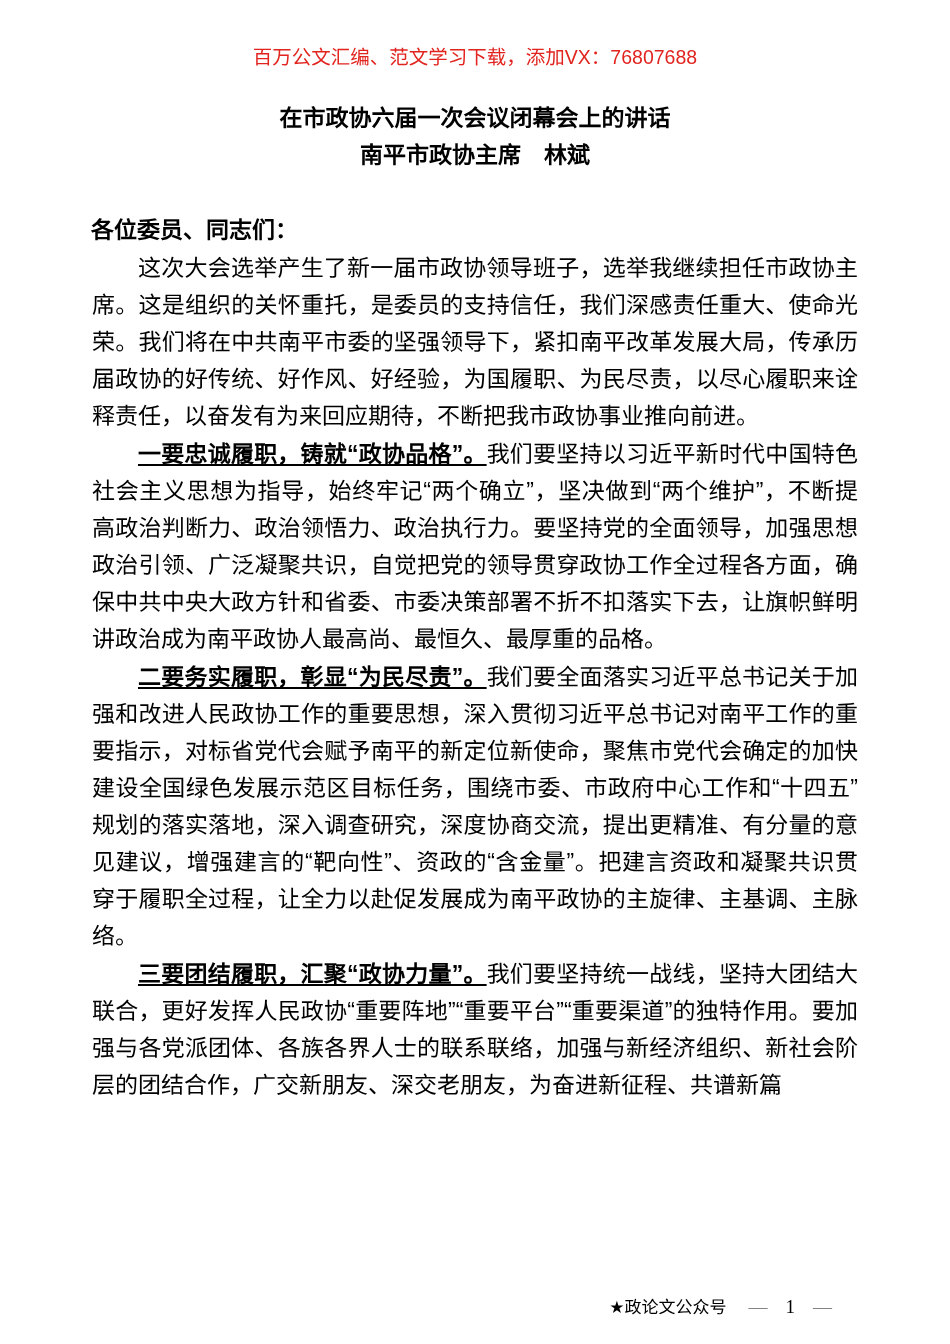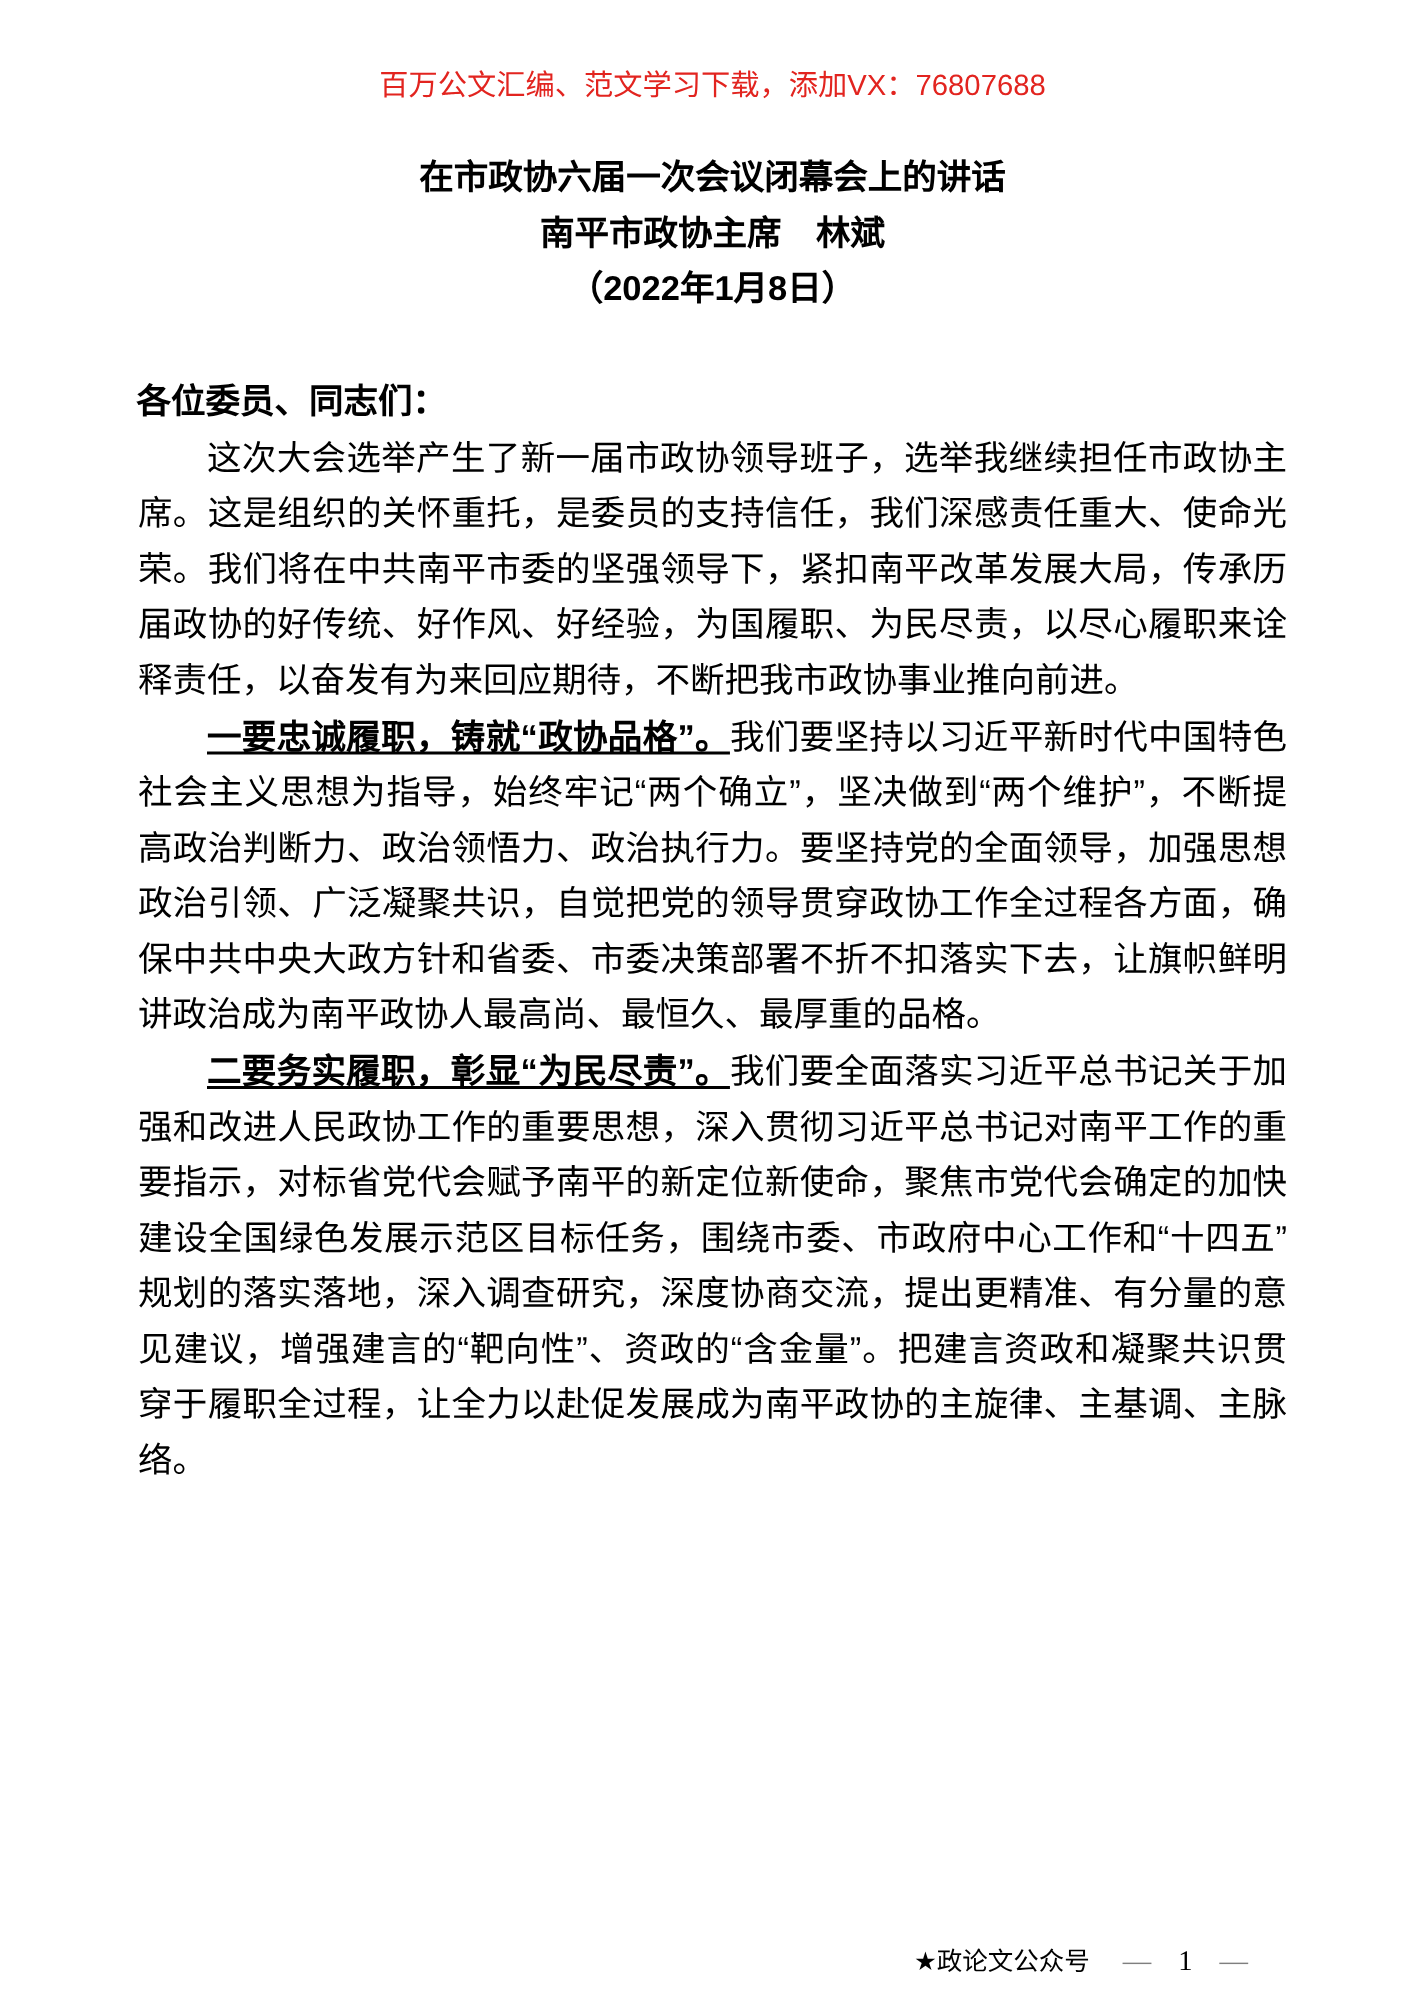--- a/index.html
+++ b/index.html
@@ -82,33 +82,33 @@
 <body>
 
 <div class="page">
   <div class="content">
 
     <div class="promo">百万公文汇编、范文学习下载，添加VX：76807688</div>
 
     <div class="title-block">
       <div>在市政协六届一次会议闭幕会上的讲话</div>
       <div>南平市政协主席　林斌</div>
-      <div>（2022年1月8日）</div>
     </div>
 
     <div class="body-text">
       <p class="salutation">各位委员、同志们：</p>
 
       <p class="para"><span class="lead"></span><span>这次大会选举产生了新一届市政协领导班子，选举我继续担任市政协主席。这是组织的关怀重托，是委员的支持信任，我们深感责任重大、使命光荣。我们将在中共南平市委的坚强领导下，紧扣南平改革发展大局，传承历届政协的好传统、好作风、好经验，为国履职、为民尽责，以尽心履职来诠释责任，以奋发有为来回应期待，不断把我市政协事业推向前进。</span></p>
 
 
       <p class="para"><span class="lead">一要忠诚履职，铸就“政协品格”。</span><span>我们要坚持以习近平新时代中国特色社会主义思想为指导，始终牢记“两个确立”，坚决做到“两个维护”，不断提高政治判断力、政治领悟力、政治执行力。要坚持党的全面领导，加强思想政治引领、广泛凝聚共识，自觉把党的领导贯穿政协工作全过程各方面，确保中共中央大政方针和省委、市委决策部署不折不扣落实下去，让旗帜鲜明讲政治成为南平政协人最高尚、最恒久、最厚重的品格。</span></p>
 
       <p class="para"><span class="lead">二要务实履职，彰显“为民尽责”。</span><span>我们要全面落实习近平总书记关于加强和改进人民政协工作的重要思想，深入贯彻习近平总书记对南平工作的重要指示，对标省党代会赋予南平的新定位新使命，聚焦市党代会确定的加快建设全国绿色发展示范区目标任务，围绕市委、市政府中心工作和“十四五”规划的落实落地，深入调查研究，深度协商交流，提出更精准、有分量的意见建议，增强建言的“靶向性”、资政的“含金量”。把建言资政和凝聚共识贯穿于履职全过程，让全力以赴促发展成为南平政协的主旋律、主基调、主脉络。</span></p>
 
+      <p class="para"><span class="lead">三要团结履职，汇聚“政协力量”。</span><span>我们要坚持统一战线，坚持大团结大联合，更好发挥人民政协“重要阵地”“重要平台”“重要渠道”的独特作用。要加强与各党派团体、各族各界人士的联系联络，加强与新经济组织、新社会阶层的团结合作，广交新朋友、深交老朋友，为奋进新征程、共谱新篇</span></p>
     </div>
   </div>
 
   <div class="footer">
     <span>★政论文公众号</span>
     <span class="pageno-group">
       <span class="dash">—</span>
       <span class="num">1</span>
       <span class="dash">—</span>
     </span>

